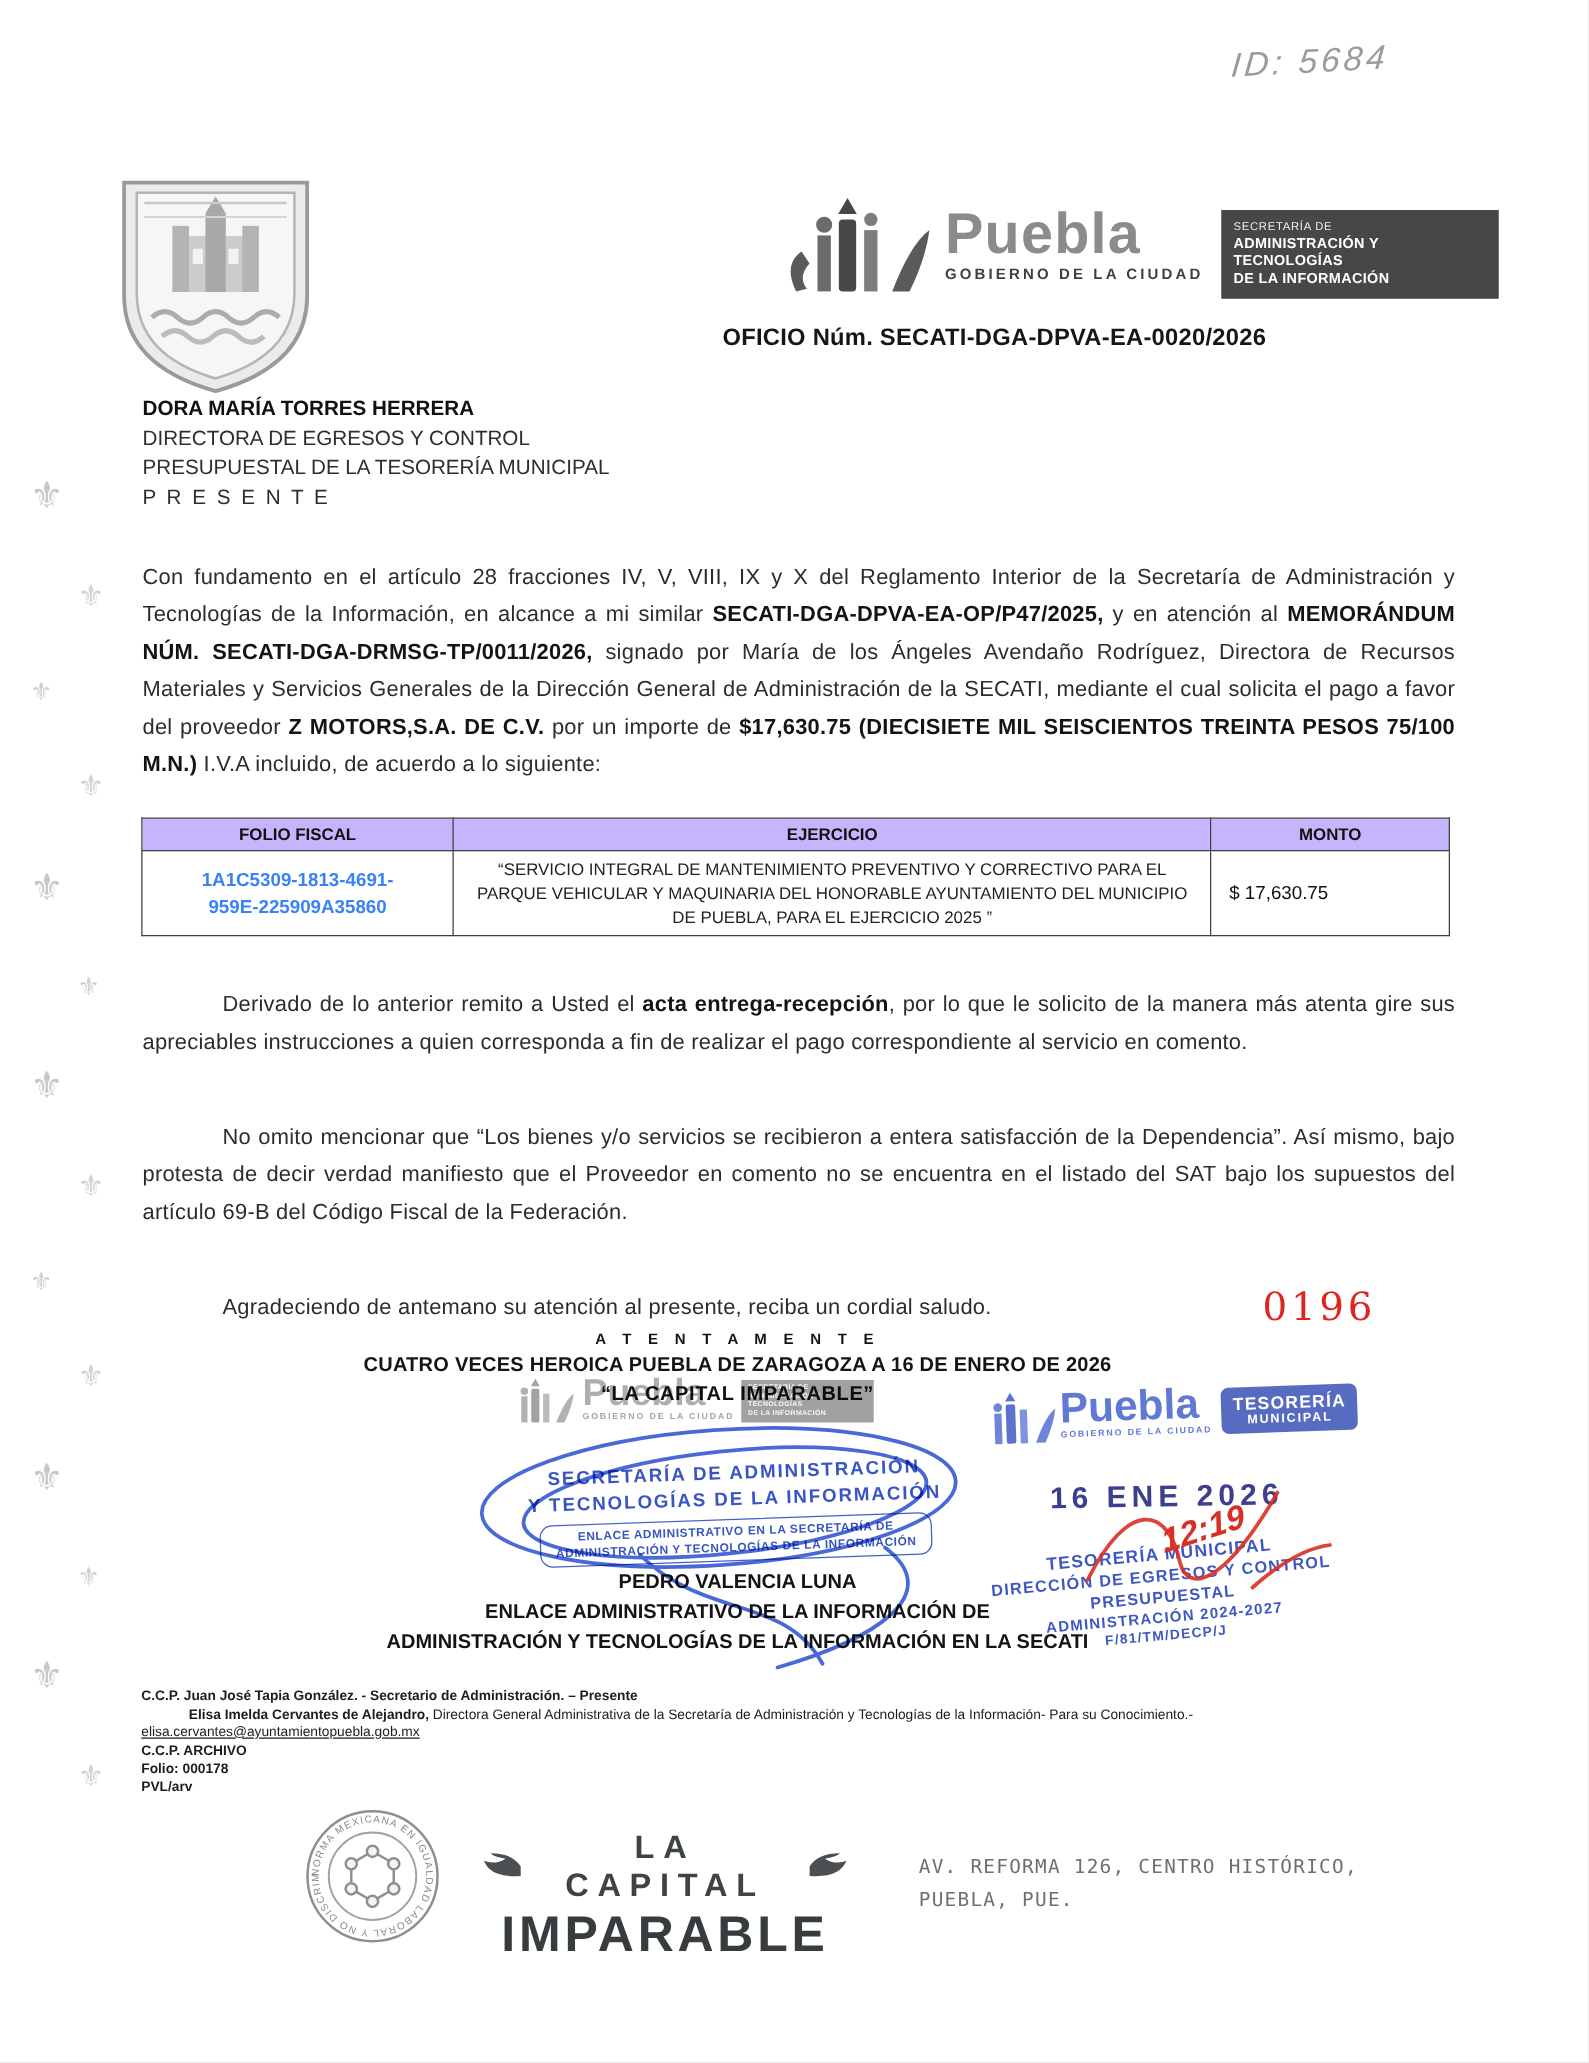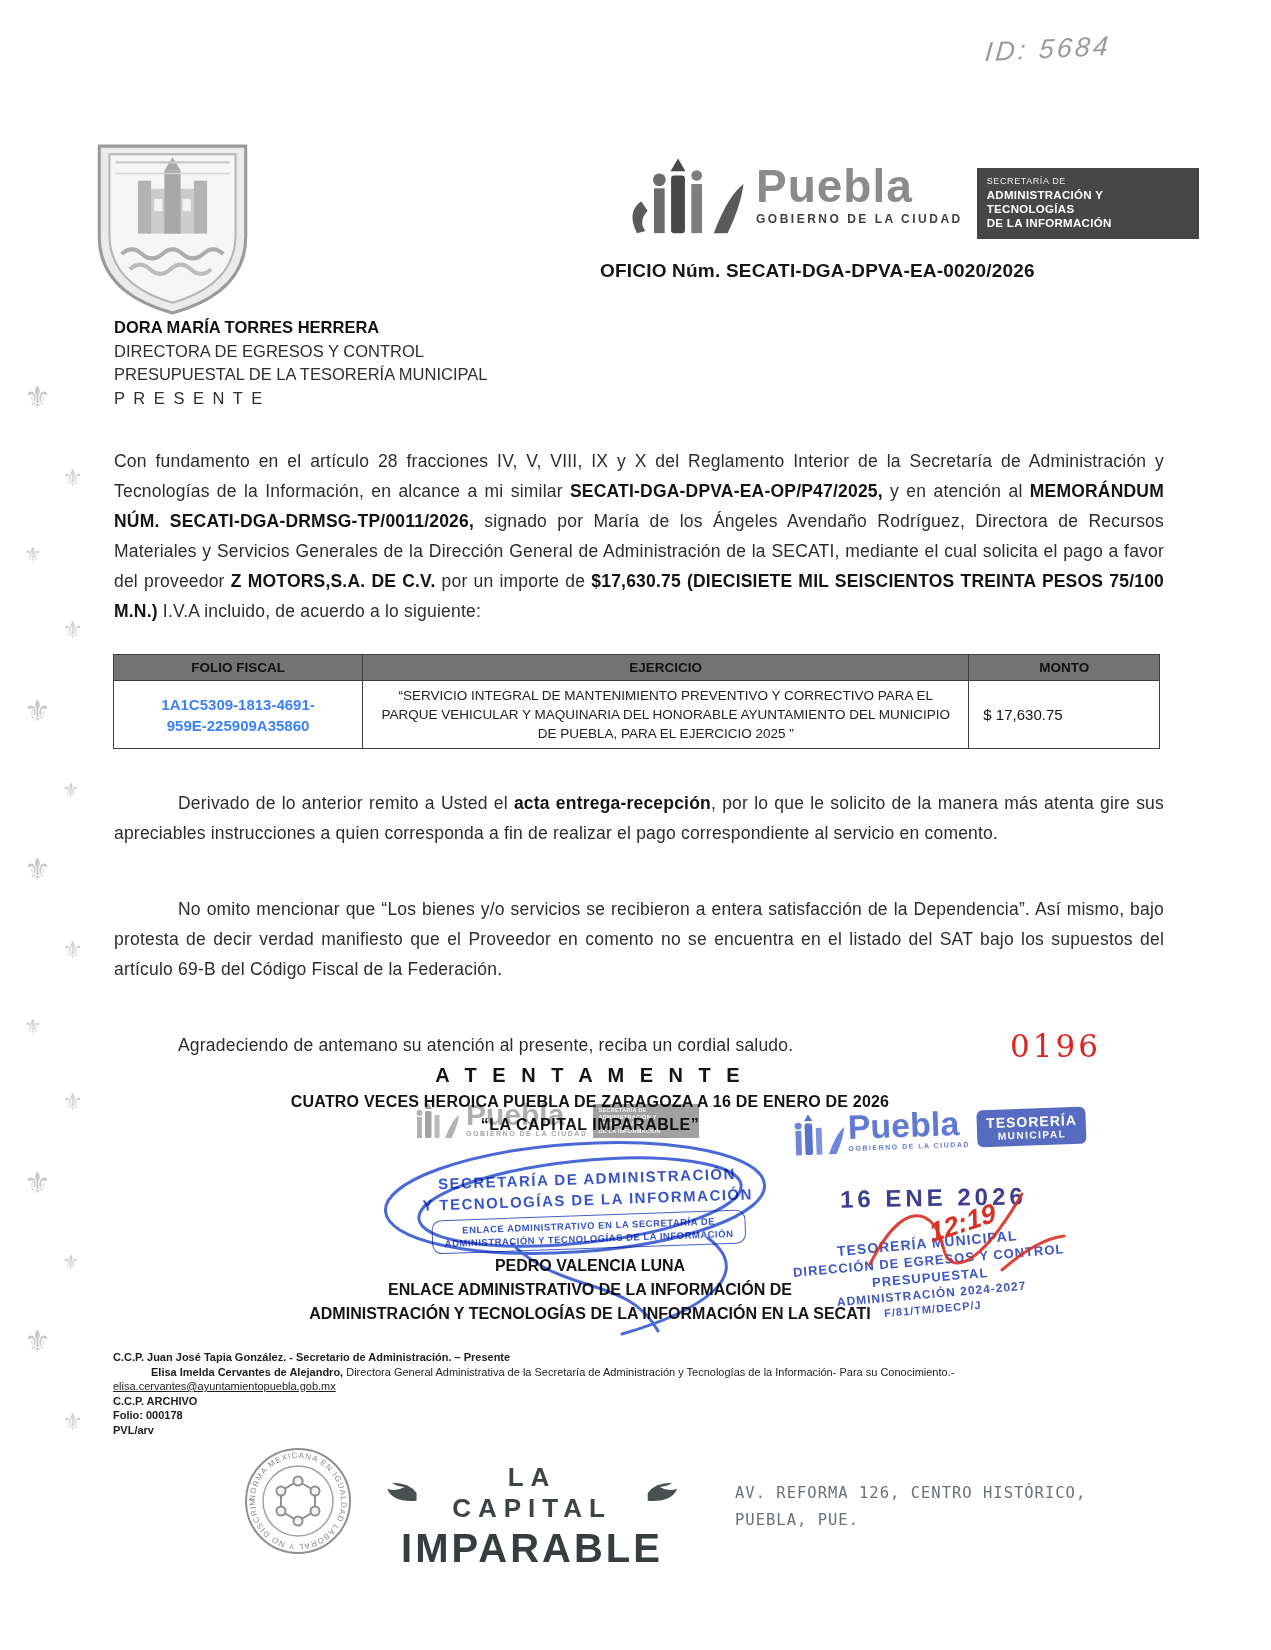--- a/index.html
+++ b/index.html
@@ -26,53 +26,53 @@
   .coat { left:90px; top:140px; width:165px; height:178px; }
   .brand { left:622px; top:156px; display:flex; align-items:flex-start; }
   .brand-mark { width:128px; height:86px; }
   .brand-words { margin-left:6px; margin-top:6px; }
   .brand-name { font-size:46px; font-weight:800; color:#8b8b8b; letter-spacing:1px; line-height:48px; }
   .brand-tag { font-size:12px; font-weight:bold; color:#3f3f3f; letter-spacing:2.5px; margin-top:2px; }
   .sec-box { margin-left:14px; margin-top:12px; width:202px; background:#474747; color:#fff;
              padding:8px 10px 9px 10px; }
   .sec1 { font-size:9px; letter-spacing:.6px; color:#eeeeee; margin-bottom:2px; }
   .sec2 { font-size:11.5px; font-weight:bold; letter-spacing:.3px; line-height:14px; }
-  .oficio-num { left:600px; top:260px; font-size:19px; font-weight:bold; color:#161616; letter-spacing:.2px; }
+  .oficio-num { left:578px; top:260px; font-size:19px; font-weight:bold; color:#161616; letter-spacing:.2px; }
 
   
   .addressee { left:114px; top:316px; font-size:16.5px; line-height:23.5px; color:#2e2e2e; }
   .addressee .name { font-weight:bold; color:#111; }
   .addressee .presente { letter-spacing:2px; }
 
   
   .para { left:114px; width:1050px; font-size:17.5px; line-height:30px; text-align:justify;
           letter-spacing:.2px; color:#2c2c2c; }
   .p1 { top:428px; }
   .p2 { top:770px; text-indent:64px; }
   .p3 { top:876px; text-indent:64px; }
   .p4 { top:1012px; text-indent:64px; }
 
   
   .invoice { left:113px; top:654px; width:1047px; border-collapse:collapse; z-index:2; }
   .invoice th, .invoice td { border:1.6px solid #3f3f3f; }
-  .invoice th { background:#737373; font-size:13.5px; font-weight:bold; padding:5px 4px; color:#111; }
+  .invoice th { background:#c4b5fd; font-size:13.5px; font-weight:bold; padding:5px 4px; color:#111; }
   .invoice td { padding:5px 10px; vertical-align:middle; text-align:center; }
   .col-folio { width:238px; } .col-concepto { width:592px; } .col-monto { width:180px; }
   .cell-folio { font-weight:bold; font-size:15px; color:#3b82f6; line-height:21px; }
   .cell-concepto { font-size:13.5px; line-height:19px; color:#222; }
   .cell-monto { font-size:15px; text-align:left !important; padding-left:14px !important; color:#111; }
 
   
   .red-folio { left:1010px; top:1028px; font-family:"DejaVu Serif",serif; font-size:31px;
                color:#e02420; letter-spacing:3px; z-index:5; }
 
   
   .closing { left:115px; top:1064px; width:950px; text-align:center; z-index:2; }
   .closing div { font-weight:bold; color:#141414; }
-  .atentamente { font-size:20px; letter-spacing:5px; }
+  .atentamente { font-size:12px; letter-spacing:5px; }
   .city-date { font-size:16px; margin-top:6px; letter-spacing:.2px; }
   .slogan { font-size:16px; margin-top:5px; letter-spacing:.5px; }
   .signer { left:115px; top:1254px; width:950px; text-align:center; z-index:2; }
   .signer div { font-weight:bold; color:#141414; font-size:16px; line-height:24px; }
 
   
   .stamp { mix-blend-mode:multiply; }
   .gray-stamp { left:402px; top:1100px; opacity:.8; display:flex; align-items:flex-start; z-index:3; }
   .gray-stamp .gs-words { margin-left:4px; }
   .gray-stamp .gs-name { font-size:30px; font-weight:800; color:#9a9a9a; line-height:30px; }

